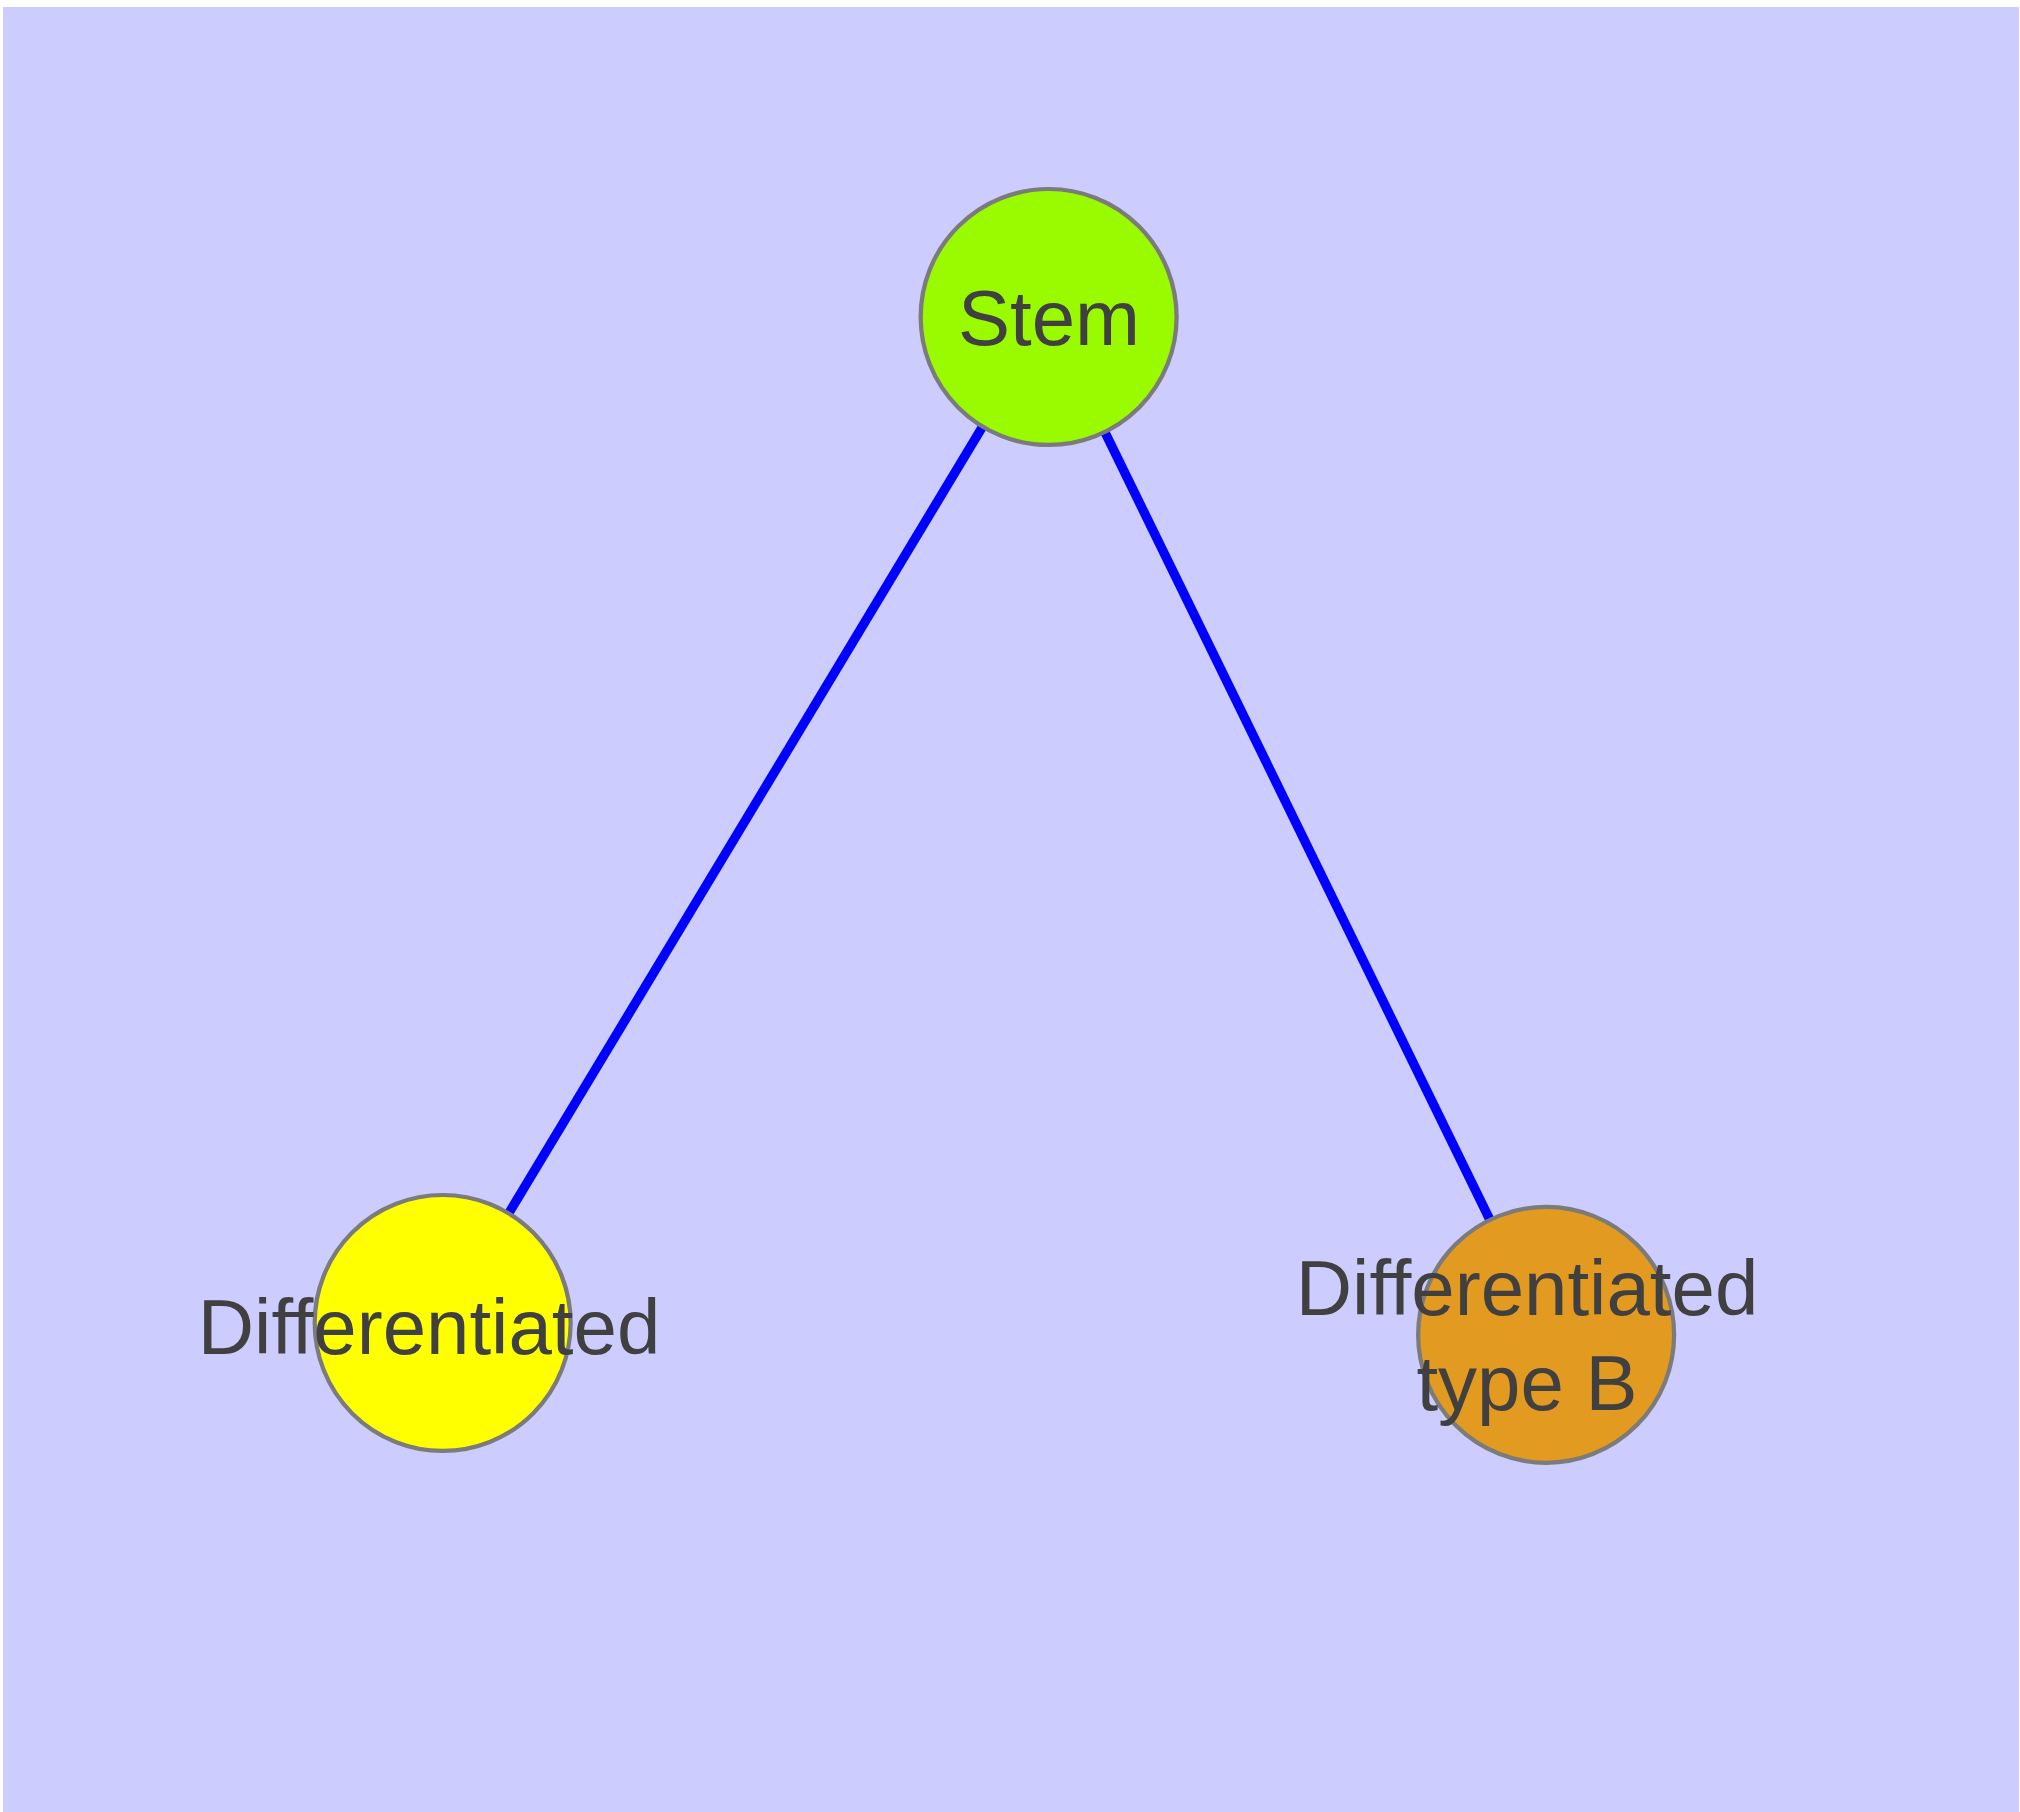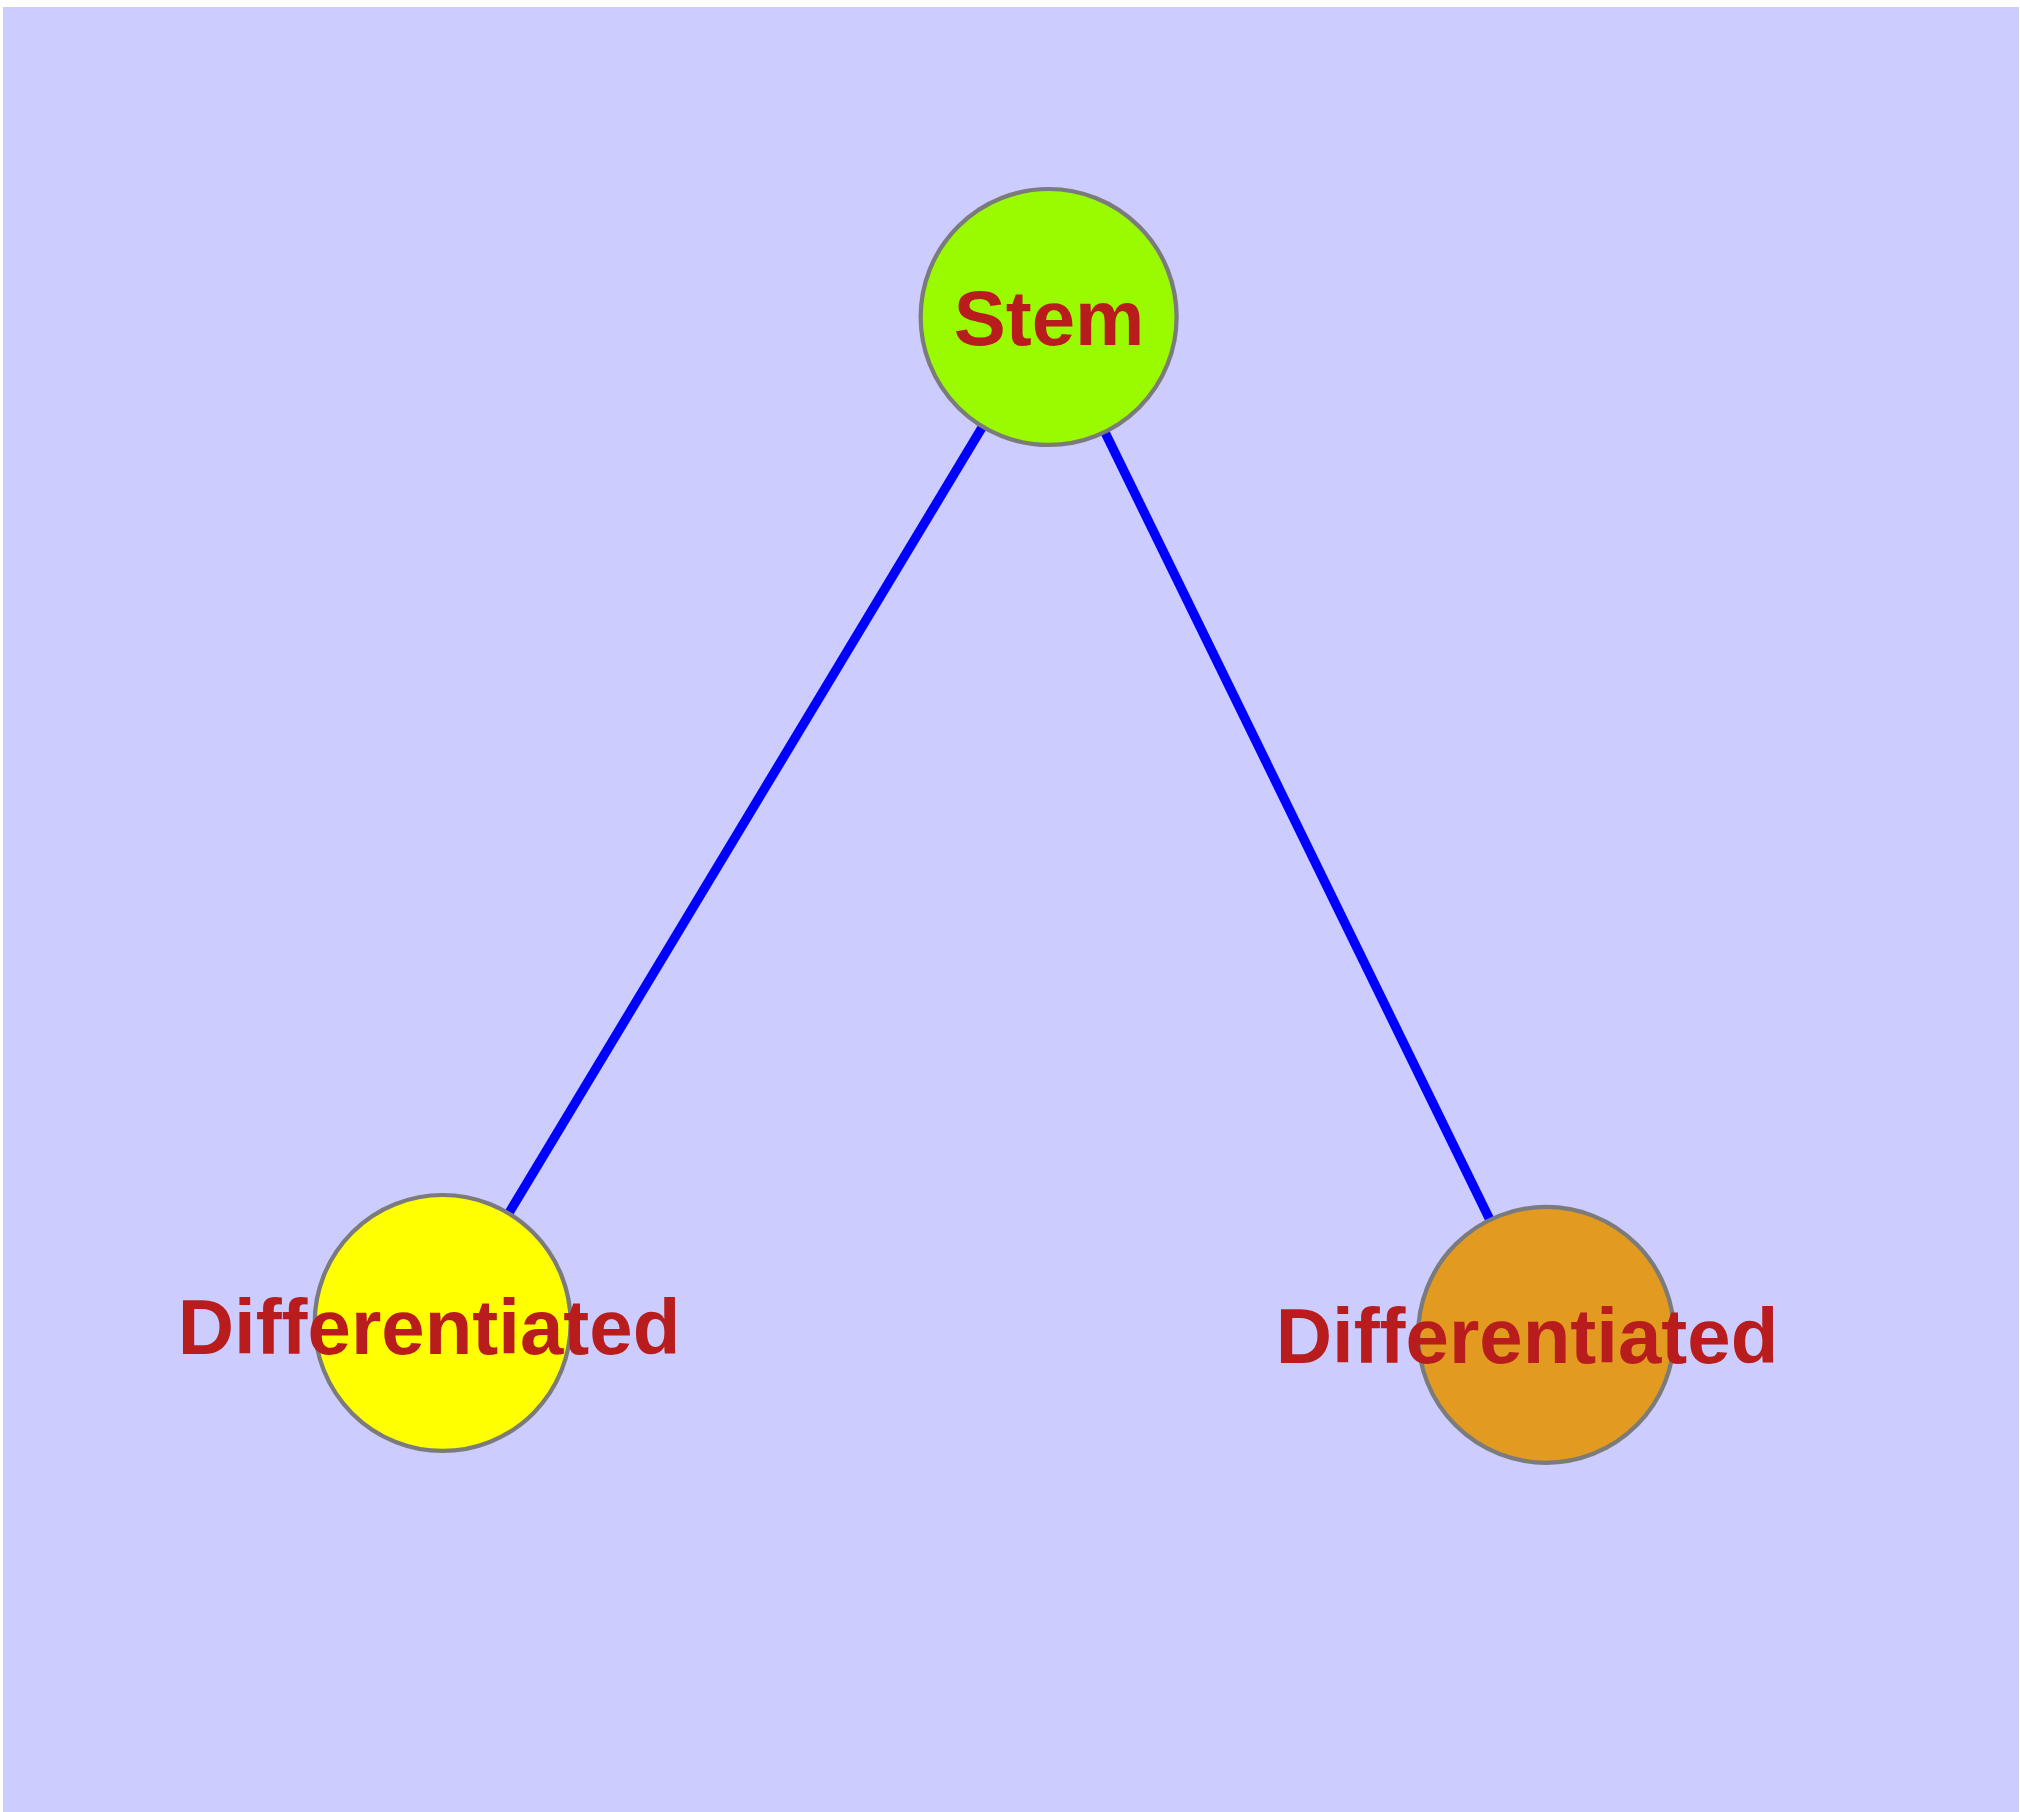--- a/index.html
+++ b/index.html
@@ -28,24 +28,24 @@
     left: 0;
     top: 0;
     width: 2021px;
     height: 1812px;
   }
   .node-label {
     position: absolute;
     transform: translate(-50%, -50%);
     white-space: nowrap;
     text-align: center;
-    font-weight: bold;
+    font-weight: normal;
     font-size: 78px;
     line-height: 95px;
-    color: #b91c1c;
+    color: #404040;
   }
 </style>
 </head>
 <body>
 
 <div class="canvas">
 
   <div class="panel" style="background-color: rgb(204, 204, 255);"></div>
 
   <svg class="graph-layer" viewBox="0 0 2384 2138">
@@ -59,16 +59,17 @@
   </svg>
 
   <div class="node-label" style="left:1049px; top:318px;">Stem</div>
 
   <div class="node-label" style="left:429px; top:1327px;">
     <div>Differentiated</div>
   </div>
 
   <div class="node-label" style="left:1527px; top:1336px;">
     <div>Differentiated</div>
+    <div>type B</div>
   </div>
 
 </div>
 
 
 </body></html>

